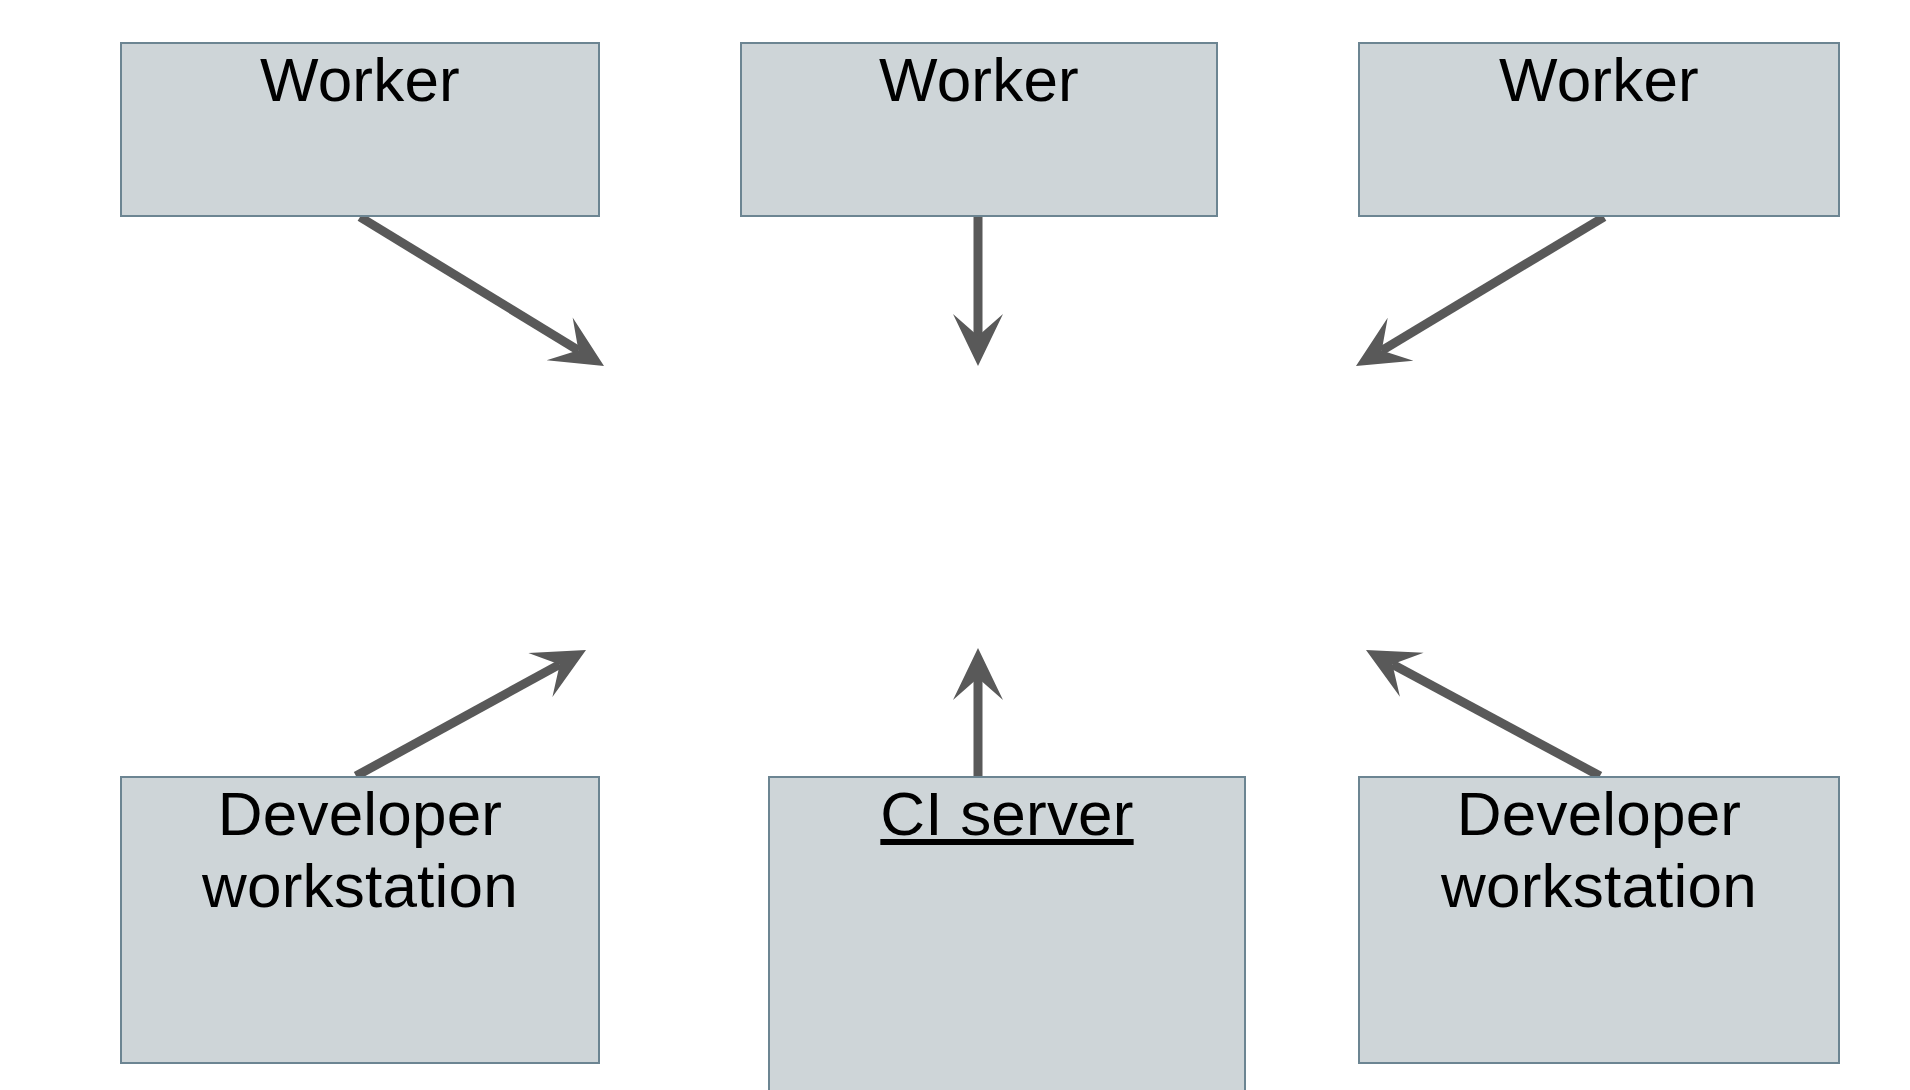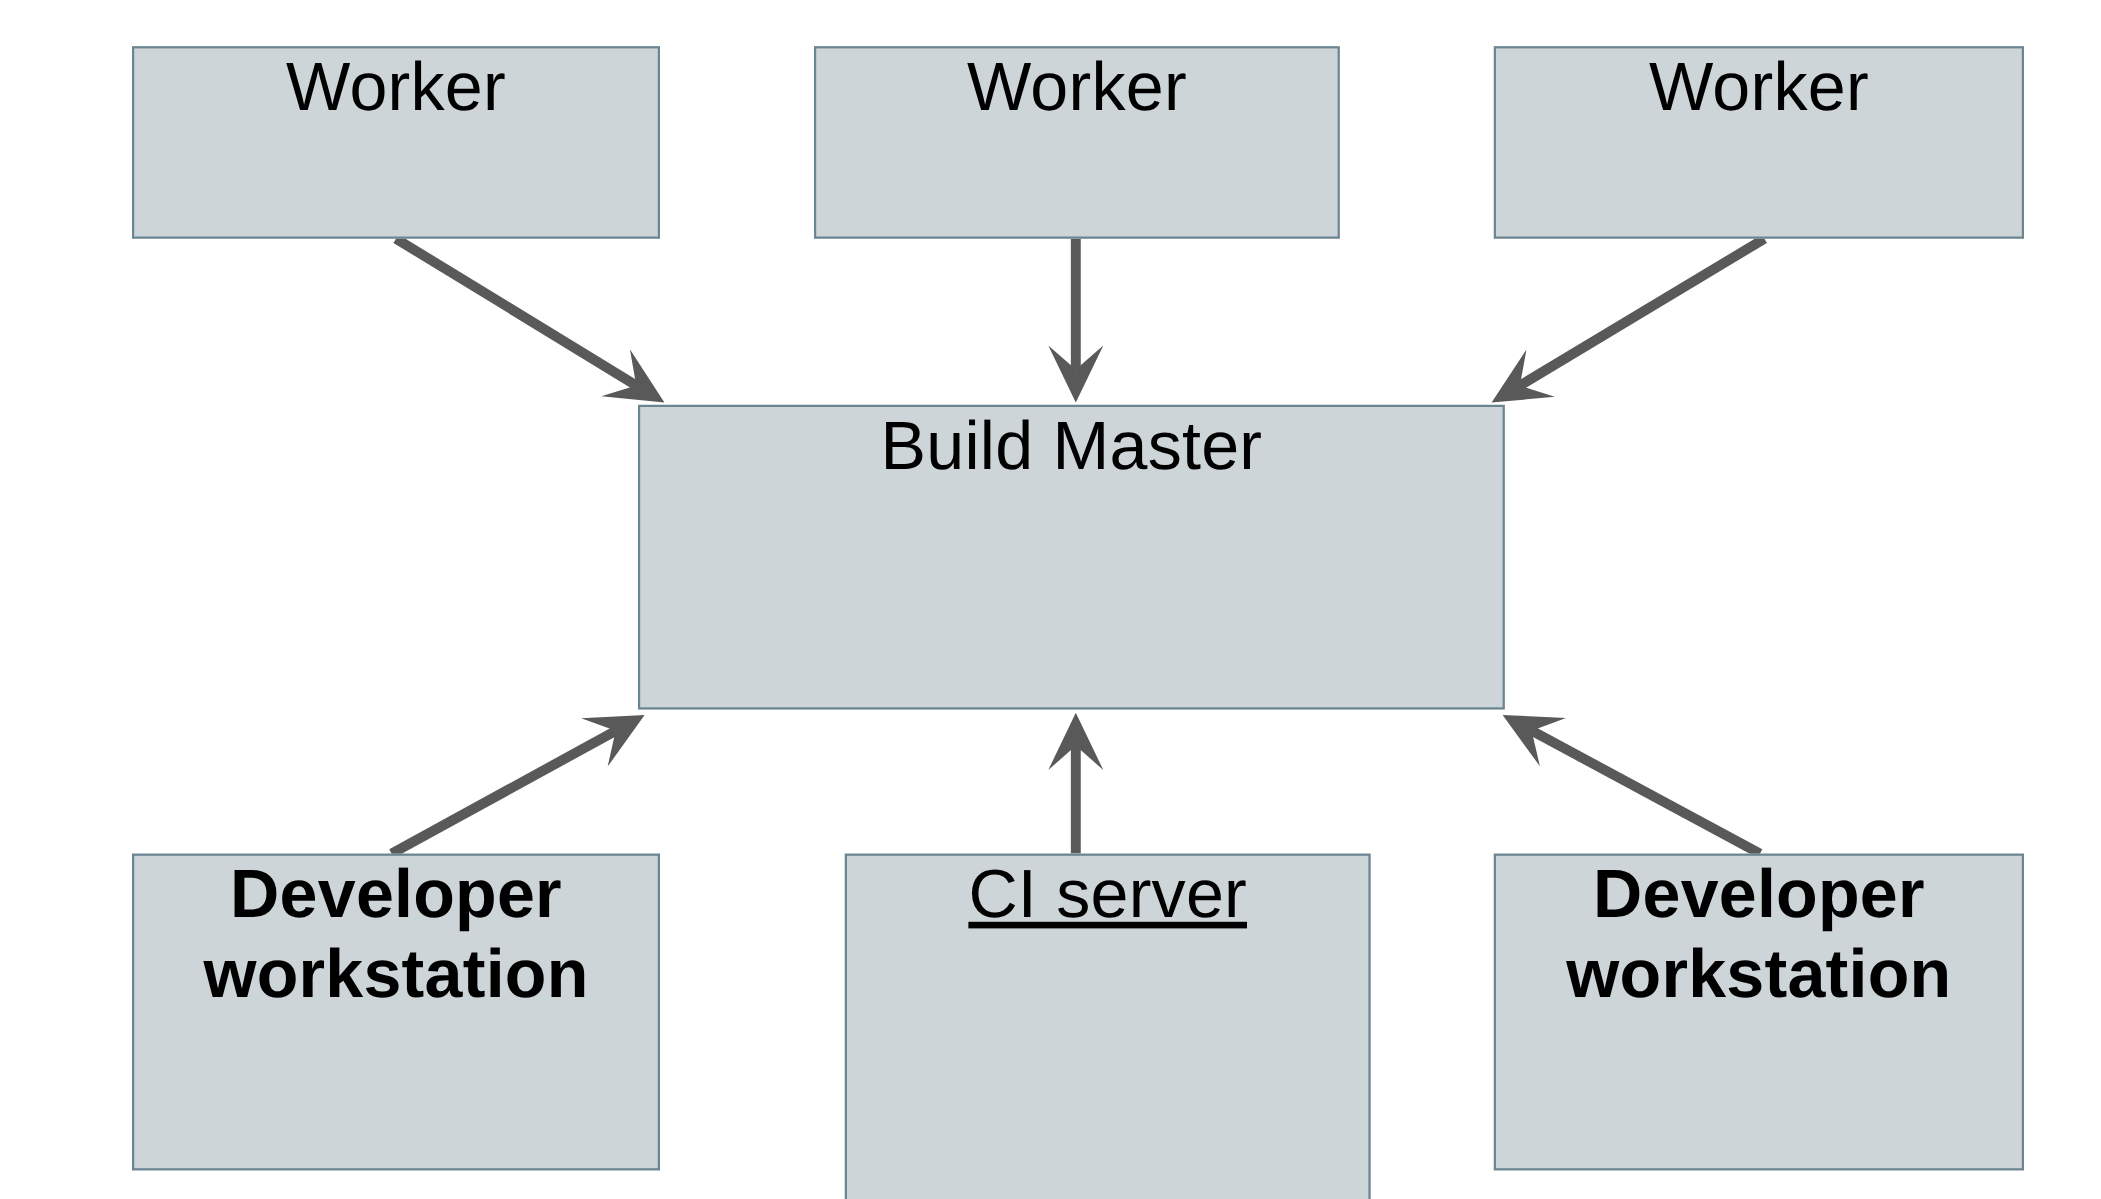--- a/index.html
+++ b/index.html
@@ -37,21 +37,21 @@
     color: #000000;
     font-weight: 400;
     line-height: 1.16;
     letter-spacing: 0.2px;
     white-space: pre-line;
     padding: 0 10px;
   }
   .lbl-worker   { font-size: 62px; }
   .lbl-master   { font-size: 62px; }
   .lbl-ci       { font-size: 62px; }
-  .lbl-dev      { font-size: 62px; font-weight: bold; }
+  .lbl-dev      { font-size: 62px; }
 </style>
 </head>
 <body>
 
 <div id="canvas">
 
   <svg id="edge-layer" viewBox="0 0 1910 1090" width="1910" height="1090" xmlns="http://www.w3.org/2000/svg">
       <g id="svg-edge-worker-left-to-master">
         <line x1="360" y1="217" x2="578.396358701287" y2="350.36498953480236" stroke="#595959" stroke-width="9" stroke-linecap="butt"></line>
         <polygon points="604,366 546.5911796945661,360.23568294258484 578.396358701287,350.36498953480236 572.6495304698956,317.56294744472996" fill="#595959"></polygon>
@@ -83,23 +83,20 @@
   </div>
 
   <div class="node" id="node-worker-middle" style="left: 740px; top: 42px; width: 478px; height: 175px; background: rgb(206, 213, 216); border-color: rgb(108, 133, 146); border-width: 2px;">
     <span class="node-label lbl-worker" style="font-size: 62px; color: rgb(0, 0, 0);">Worker</span>
   </div>
 
   <div class="node" id="node-worker-right" style="left: 1358px; top: 42px; width: 482px; height: 175px; background: rgb(206, 213, 216); border-color: rgb(108, 133, 146); border-width: 2px;">
     <span class="node-label lbl-worker" style="font-size: 62px; color: rgb(0, 0, 0);">Worker</span>
   </div>
 
-  <div class="node" id="node-build-master" style="left: 580px; top: 368px; width: 788px; height: 277px; background: rgb(206, 213, 216); border-color: rgb(108, 133, 146); border-width: 2px;">
-    <span class="node-label lbl-master" style="font-size: 62px; color: rgb(0, 0, 0);">Build Master</span>
-  </div>
 
   <div class="node" id="node-dev-workstation-left" style="left: 120px; top: 776px; width: 480px; height: 288px; background: rgb(206, 213, 216); border-color: rgb(108, 133, 146); border-width: 2px;">
     <span class="node-label lbl-dev" style="font-size: 62px; color: rgb(0, 0, 0);">Developer
 workstation</span>
   </div>
 
   <div class="node" id="node-ci-server" style="left: 768px; top: 776px; width: 478px; height: 364px; background: rgb(206, 213, 216); border-color: rgb(108, 133, 146); border-width: 2px; text-decoration: underline;">
     <span class="node-label lbl-ci" style="font-size: 62px; color: rgb(0, 0, 0);">CI server</span>
   </div>
 

